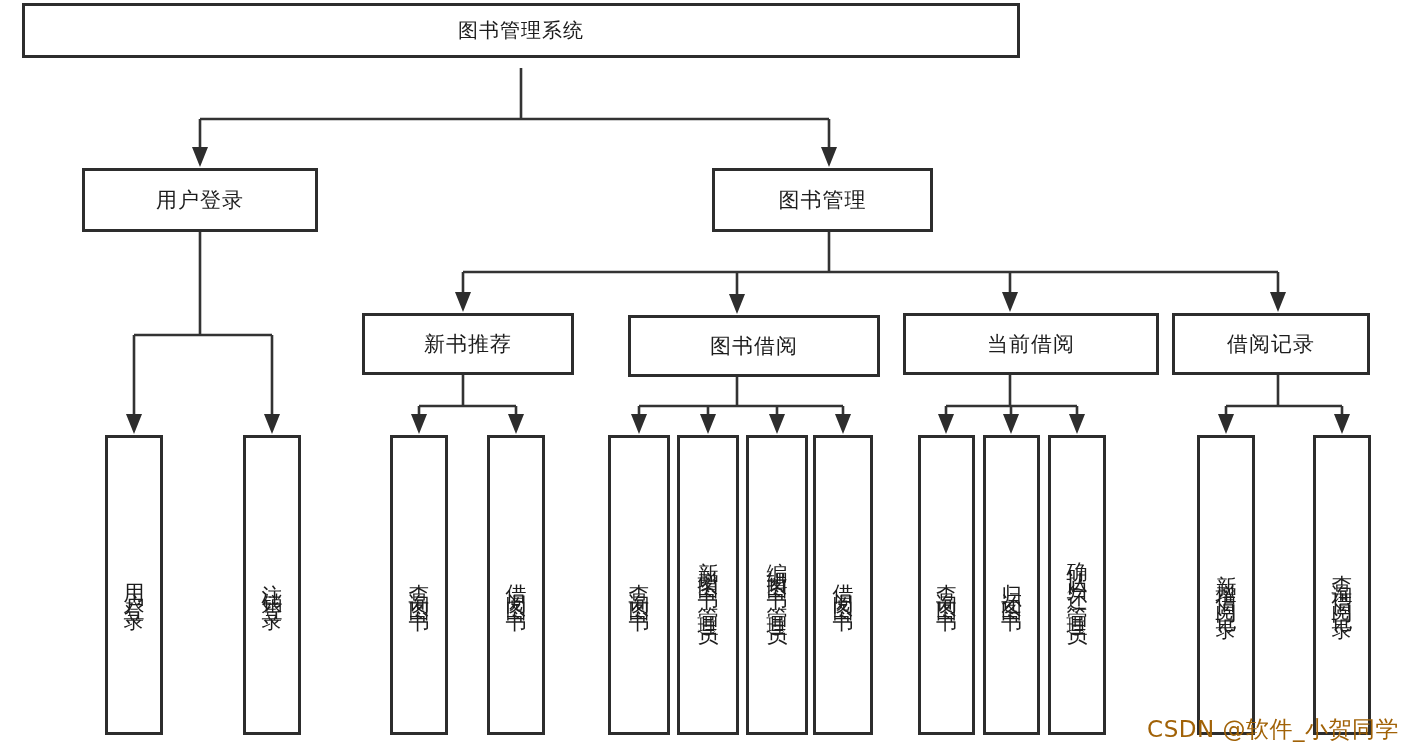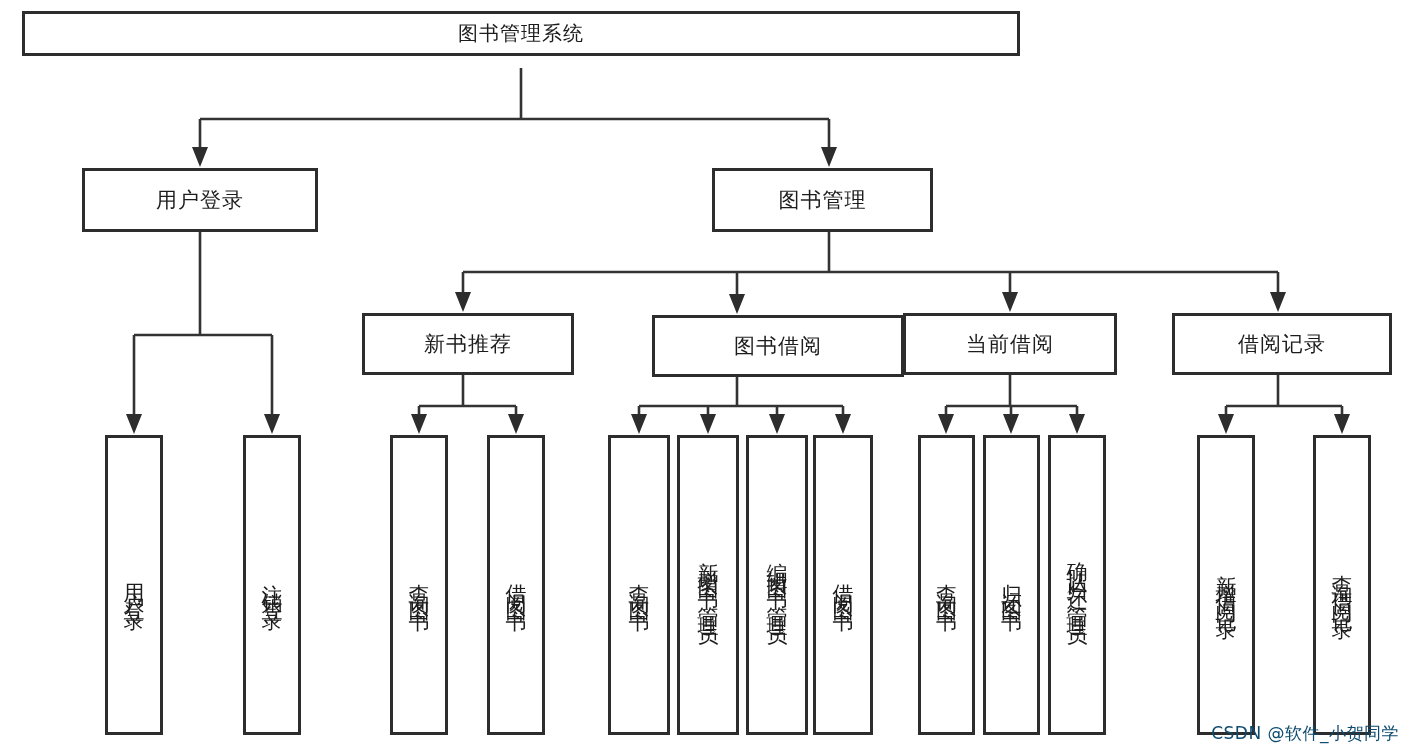--- a/index.html
+++ b/index.html
@@ -38,22 +38,22 @@
     writing-mode: vertical-rl;
     text-orientation: mixed;
     font-size: 21px;
     line-height: 1.05;
     letter-spacing: 9px;
   }
   .watermark {
     position: absolute;
     right: 6px;
     bottom: 2px;
-    font-size: 17px;
-    color: #0c4a6e;
+    font-size: 23px;
+    color: #a16207;
     letter-spacing: 0.5px;
     white-space: nowrap;
   }
 </style>
 </head>
 <body>
 
 <div id="stage">
 
   <svg id="connectors" viewBox="0 0 1405 747" xmlns="http://www.w3.org/2000/svg">
@@ -89,29 +89,29 @@
       <path d="M769 414 L785 414 L777 434 Z"></path>
       <path d="M835 414 L851 414 L843 434 Z"></path>
       <path d="M938 414 L954 414 L946 434 Z"></path>
       <path d="M1003 414 L1019 414 L1011 434 Z"></path>
       <path d="M1069 414 L1085 414 L1077 434 Z"></path>
       <path d="M1218 414 L1234 414 L1226 434 Z"></path>
       <path d="M1334 414 L1350 414 L1342 434 Z"></path>
     </g>
   </svg>
 
-  <div class="node root-node" style="left:22px; top:11px; width:998px; height:45px">图书管理系统</div>
+  <div class="node root-node" style="left:22px; top:3px; width:998px; height:55px">图书管理系统</div>
 
   <div class="node h-node" style="left:82px; top:168px; width:236px; height:64px">用户登录</div>
   <div class="node h-node" style="left:712px; top:168px; width:221px; height:64px">图书管理</div>
 
   <div class="node h-node" style="left:362px; top:313px; width:212px; height:62px">新书推荐</div>
-  <div class="node h-node" style="left:652px; top:315px; width:252px; height:62px">图书借阅</div>
-  <div class="node h-node" style="left:903px; top:313px; width:214px; height:62px">当前借阅</div>
-  <div class="node h-node" style="left:1172px; top:313px; width:220px; height:62px">借阅记录</div>
+  <div class="node h-node" style="left:628px; top:315px; width:252px; height:62px">图书借阅</div>
+  <div class="node h-node" style="left:903px; top:313px; width:256px; height:62px">当前借阅</div>
+  <div class="node h-node" style="left:1172px; top:313px; width:198px; height:62px">借阅记录</div>
 
   <div class="node v-node" style="left:105px; top:435px; width:58px; height:300px">用户登录</div>
   <div class="node v-node" style="left:243px; top:435px; width:58px; height:300px">注销登录</div>
 
   <div class="node v-node" style="left:390px; top:435px; width:58px; height:300px">查询图书</div>
   <div class="node v-node" style="left:487px; top:435px; width:58px; height:300px">借阅图书</div>
 
   <div class="node v-node" style="left:608px; top:435px; width:62px; height:300px">查询图书</div>
   <div class="node v-node" style="left:677px; top:435px; width:62px; height:300px">新增图书（管理员）</div>
   <div class="node v-node" style="left:746px; top:435px; width:62px; height:300px">编辑图书（管理员）</div>

